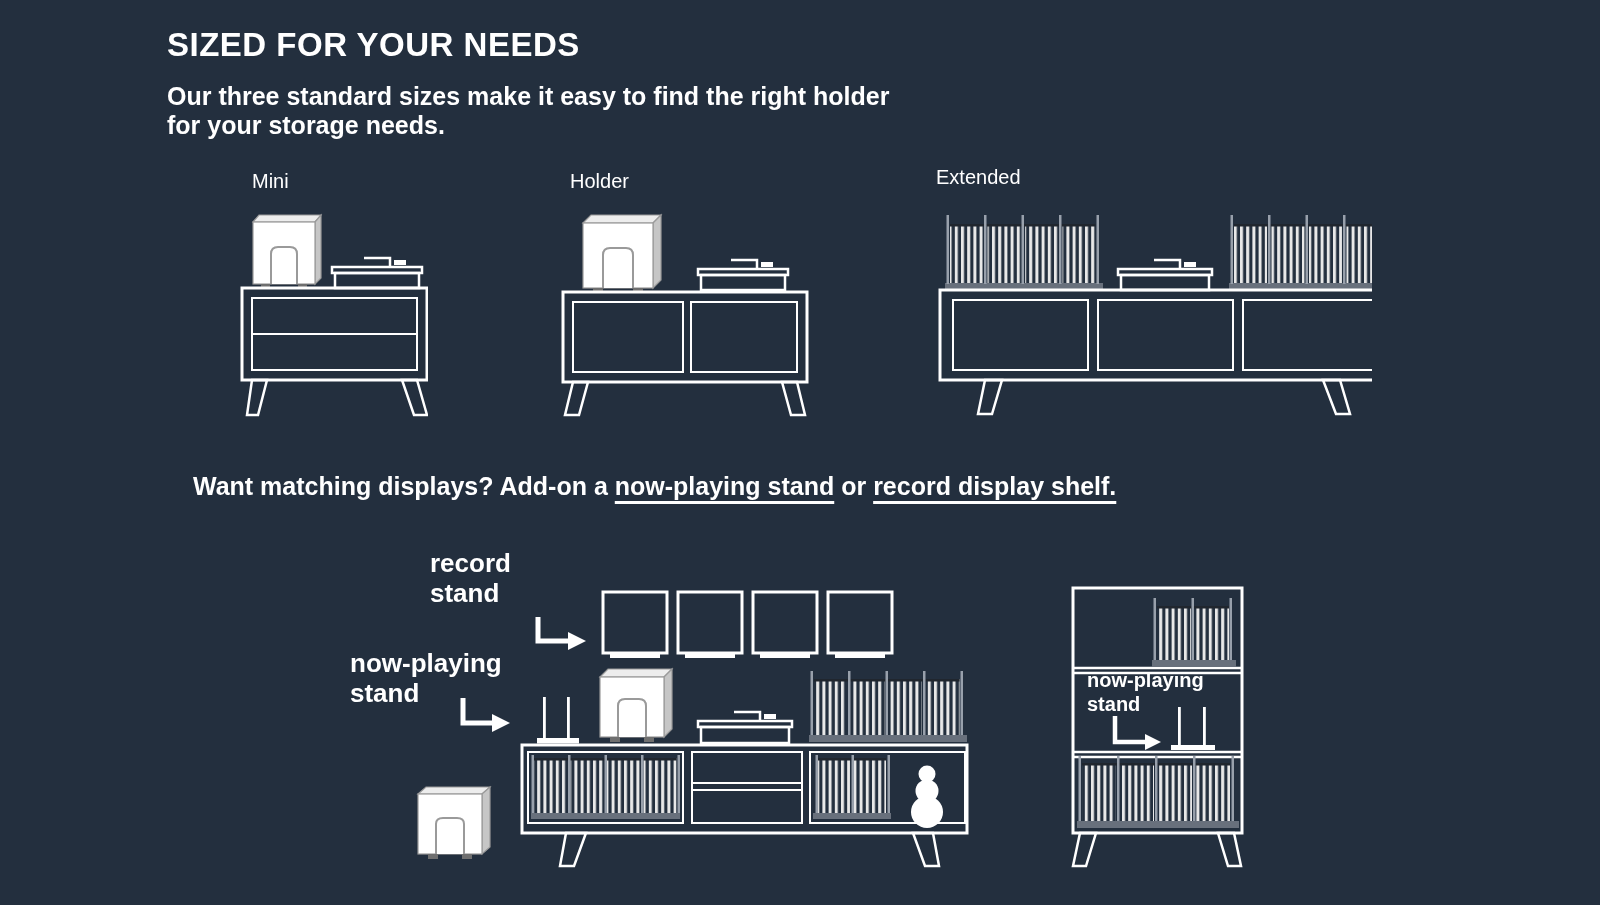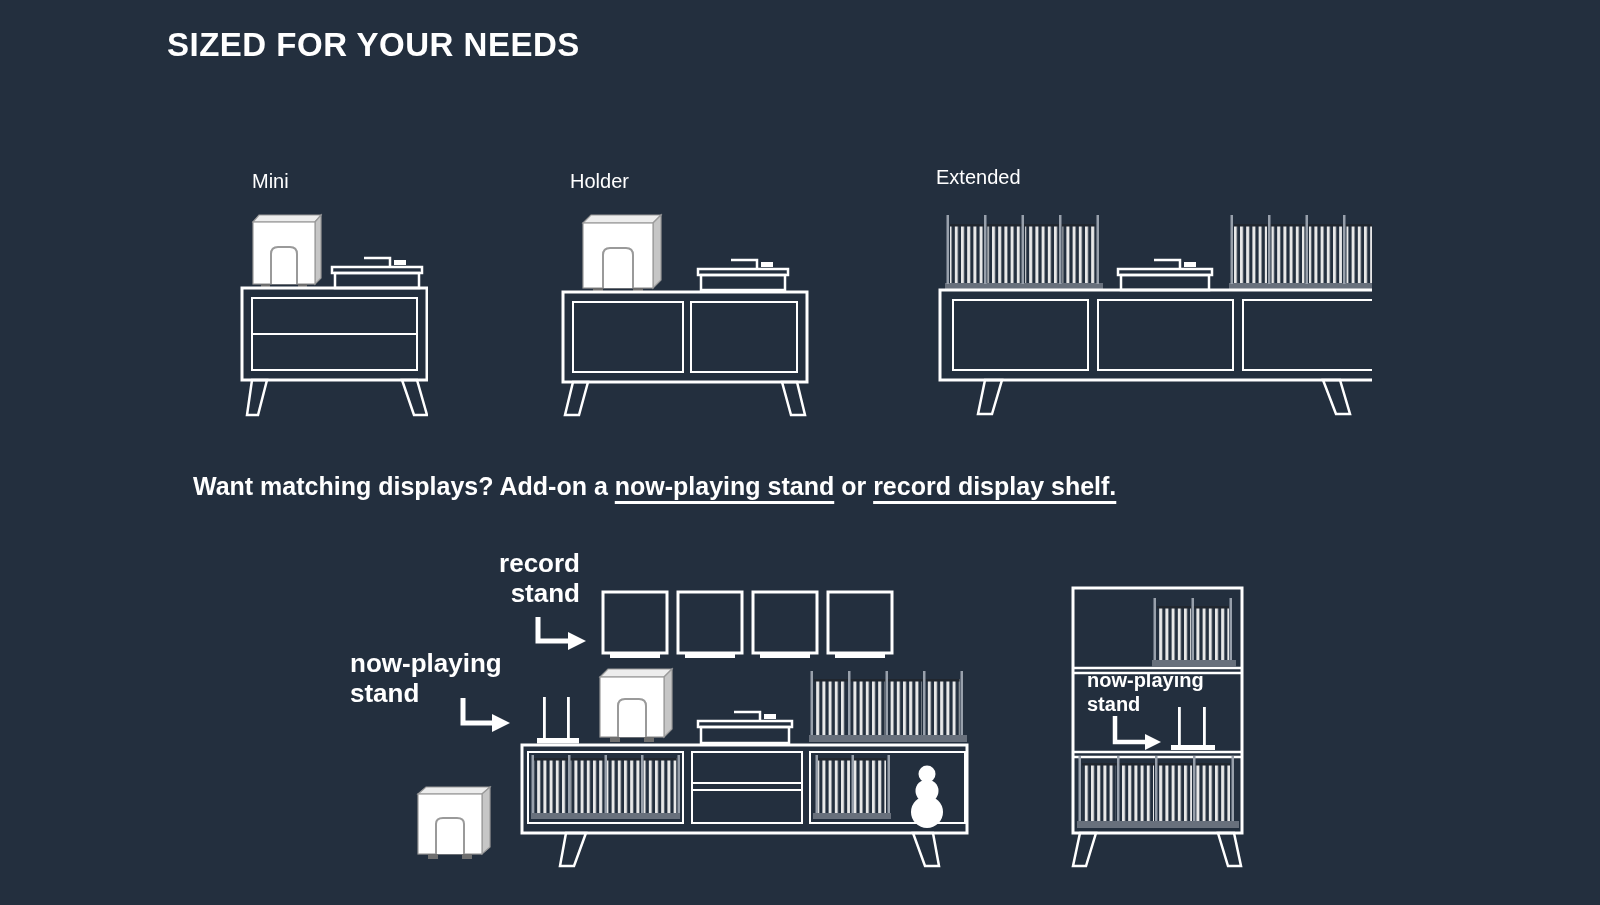--- a/index.html
+++ b/index.html
@@ -14,30 +14,34 @@
   .subtitle{font-size:25px;font-weight:bold;line-height:29px;}
   .size-label{font-size:20px;font-weight:normal;}
   .prompt{font-size:25px;font-weight:bold;white-space:nowrap;}
   .prompt .u{
     text-decoration:underline;
     text-decoration-thickness:2.5px;
     text-underline-offset:6px;
     cursor:pointer;
   }
   .callout{font-size:26px;font-weight:bold;line-height:30px;}
-  .callout.right{text-align:right;}
+  .callout.right{}
   .callout-sm{font-size:20px;font-weight:bold;line-height:24px;}
   svg{display:block;}
 </style>
 </head>
 <body>
 
 <div class="canvas">
 
   <div class="abs title" style="left:167px;top:26px;">SIZED FOR YOUR NEEDS</div>
+  <div class="abs subtitle" style="left:167px;top:82px;">
+    <div>Our three standard sizes make it easy to find the right holder</div>
+    <div>for your storage needs.</div>
+  </div>
 
   <div class="abs size-label" style="left:252px;top:170px;">Mini</div>
   <div class="abs size-label" style="left:570px;top:170px;">Holder</div>
   <div class="abs size-label" style="left:936px;top:166px;">Extended</div>
 
   <svg class="abs" style="left:228px;top:203px;" width="200" height="215" viewBox="0 0 200 215">
     <g>
       <polygon points="25,19 31,12 93,12 87,19" fill="#EDEDED" stroke="#9A9A9A" stroke-width="1.2"></polygon>
       <polygon points="87,19 93,12 93,75 87,81" fill="#C6C6C6" stroke="#9A9A9A" stroke-width="1.2"></polygon>
       <rect x="25" y="19" width="62" height="62" fill="#FFFFFF" stroke="#9A9A9A" stroke-width="1.2"></rect>

